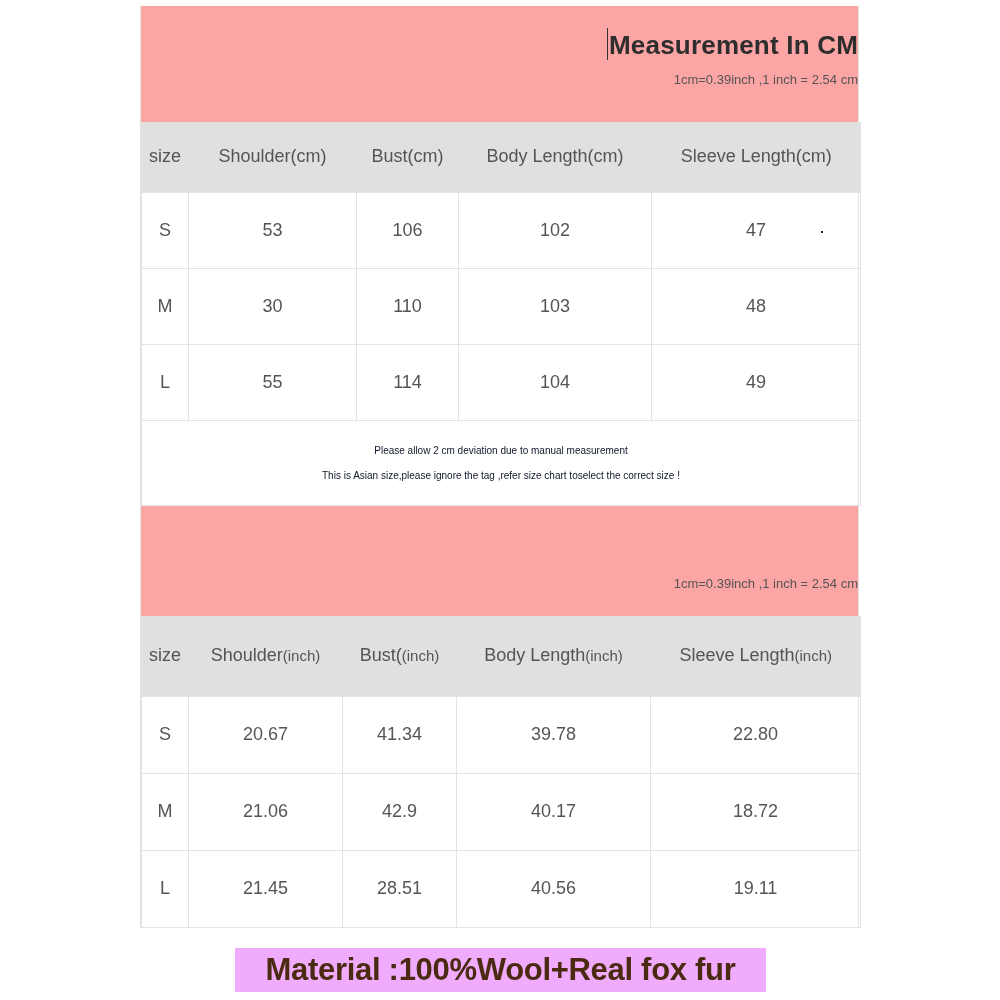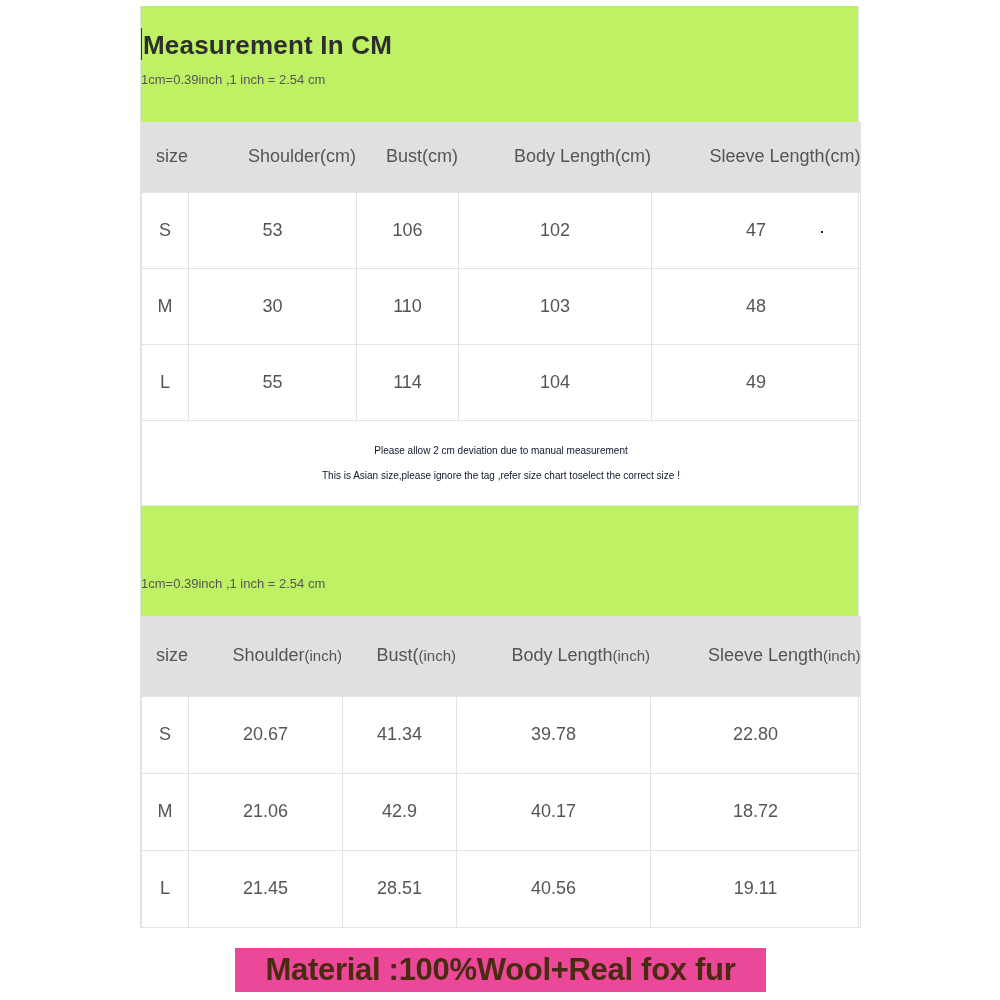--- a/index.html
+++ b/index.html
@@ -4,48 +4,48 @@
 <style>
   html, body { margin: 0; padding: 0; background: #ffffff; }
   body { width: 1000px; height: 1000px; position: relative; overflow: hidden;
          font-family: "Liberation Sans", "DejaVu Sans", sans-serif; color: #444; }
 
   .chart-block { position: absolute; left: 140px; width: 719px; box-sizing: border-box;
                  border-left: 1px solid #e3e3e3; border-right: 1px solid #e3e3e3; }
   .chart-cm { top: 6px; }
   .chart-inch { top: 506px; }
 
-  .title-area { background: #bef264; text-align: left; position: relative; padding-left: 40px; }
+  .title-area { background: #fca5a5; text-align: right; position: relative; padding-left: 40px; }
   .chart-cm .title-area { height: 116px; }
   .chart-inch .title-area { height: 110px; }
   .title { font-weight: bold; font-size: 26px; color: #2e2e2e; letter-spacing: 0.2px;
            position: absolute; left: 0; right: 0; }
   .chart-cm .title { top: 22px; }
   .chart-inch .title { top: 26px; }
   .cursor { display: inline-block; width: 1px; height: 32px; background: #333;
             vertical-align: -6px; margin-right: 1px; }
   .conv { font-size: 13px; color: #555; position: absolute; left: 0; right: 0; }
   .chart-cm .conv { top: 66px; }
   .chart-inch .conv { top: 70px; }
 
   table { border-collapse: collapse; width: 100%; table-layout: fixed; }
-  th { background: #e0e0e0; font-weight: normal; color: #555; font-size: 18px; padding: 0; text-align: right; }
+  th { background: #e0e0e0; font-weight: normal; color: #555; font-size: 18px; padding: 0; }
   td { text-align: center; font-size: 18px; color: #555; padding: 0; border: 1px solid #e3e3e3; }
   th { border-left: 1px solid #e0e0e0; }
   .small-unit { font-size: 15px; }
 
   .chart-cm thead tr { height: 70px; }
   .chart-cm tbody tr { height: 76px; }
   .chart-inch thead tr { height: 80px; }
   .chart-inch tbody tr { height: 77px; }
 
   .note-row td { height: 84px; font-size: 10px; line-height: 25px; color: #0f172a; }
 
   .material-banner { position: absolute; left: 235px; top: 948px; width: 531px; height: 44px;
-                     background: #ec4899; color: #4a2a10; font-weight: bold; font-size: 31px;
+                     background: #f0abfc; color: #4a2a10; font-weight: bold; font-size: 31px;
                      line-height: 44px; text-align: center; white-space: nowrap; overflow: hidden;
                      letter-spacing: -0.3px; }
   .stray-dot { position: absolute; left: 821px; top: 231px; width: 2px; height: 2px; background: #222; }
 </style>
 </head>
 <body>
 
 <section class="chart-block chart-cm">
   <div class="title-area">
     <div class="title"><span class="cursor"></span><span>Measurement In CM</span></div>

